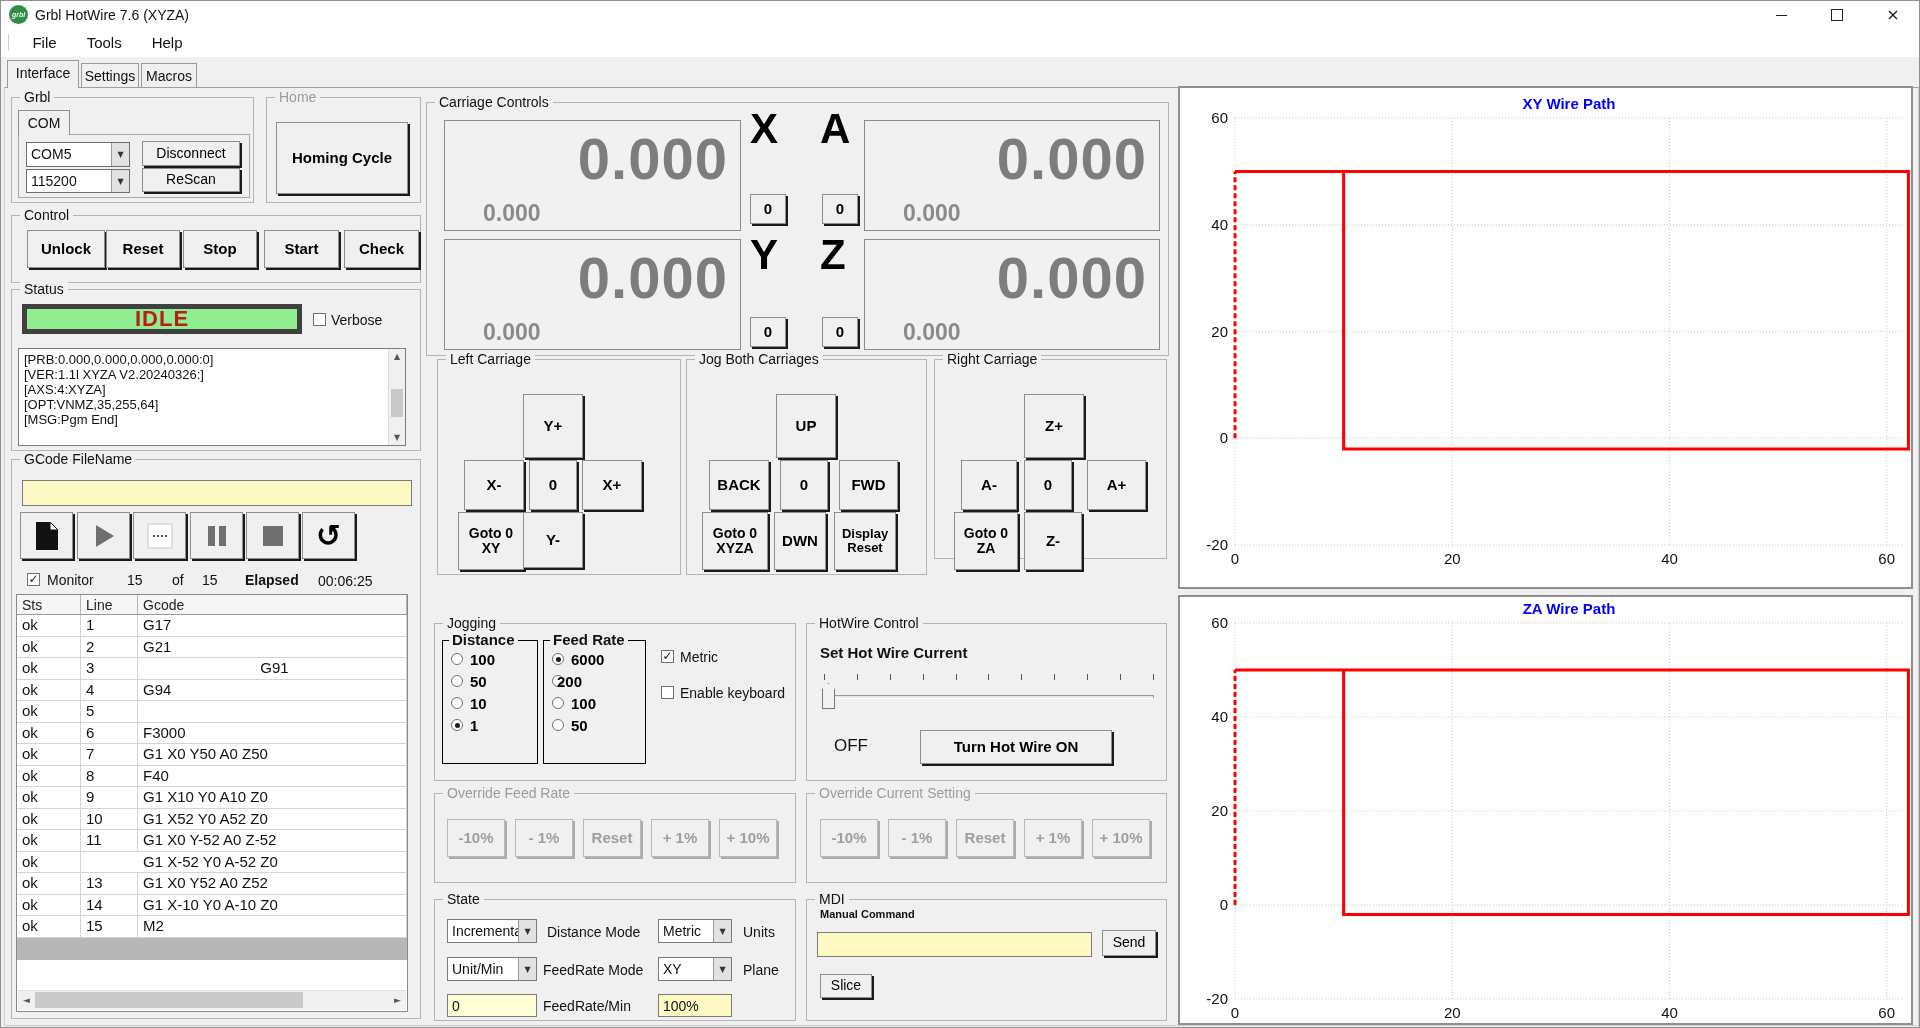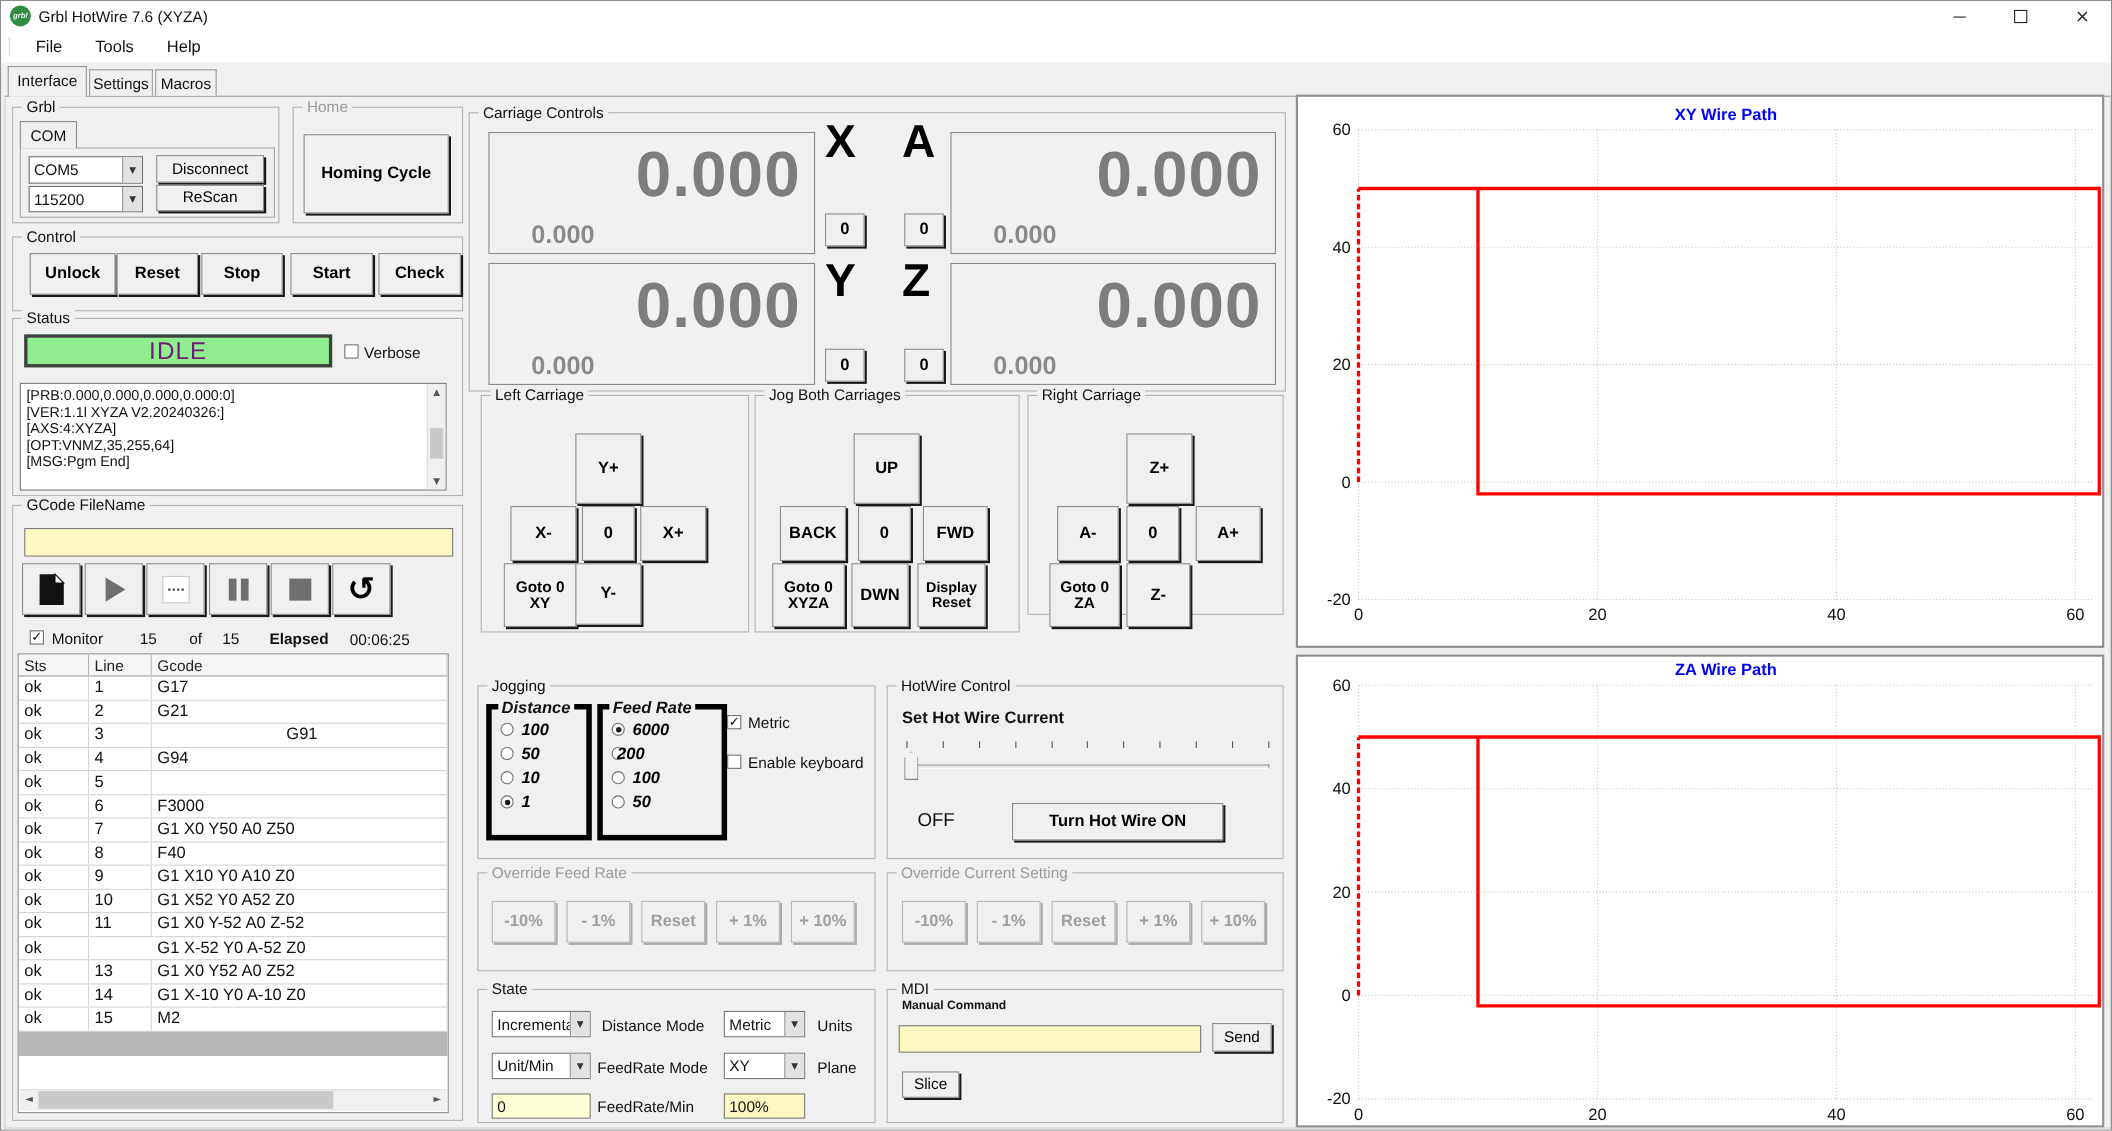--- a/index.html
+++ b/index.html
@@ -16,21 +16,21 @@
   .menubar{position:absolute;left:0;top:28px;width:100%;height:28px;background:#ffffff;border-bottom:1px solid #e8e8e8;}
   .menugrip{position:absolute;left:7px;top:5px;width:1px;height:17px;background:#d0d0d0;}
   .menu-item{display:inline-block;padding:5px 15px 0 15px;font-size:15px;color:#111;height:23px;}
   .tabstrip{position:absolute;left:0;top:56px;width:100%;height:30px;background:#f0f0f0;}
   .tab{position:absolute;border:1px solid #9a9a9a;border-bottom:none;background:#f0f0f0;font-size:14px;text-align:center;padding-top:4px;box-sizing:border-box;color:#111;}
   .pageborder{position:absolute;left:3px;top:86px;width:1913px;height:937px;border:1px solid #cfcfcf;border-top:1px solid #9f9f9f;pointer-events:none;}
   
   .grp{position:absolute;border:1px solid #b4b4b4;box-sizing:border-box;}
   .grp-label{position:absolute;top:-9px;left:8px;background:#f0f0f0;padding:0 4px;font-size:14px;color:#111;white-space:nowrap;}
   .grp-label.gray{color:#9b9b9b;}
-  .subgrp{position:absolute;border:5px solid #000000;box-sizing:border-box;font-style:italic;}
+  .subgrp{position:absolute;border:1px solid #000000;box-sizing:border-box;}
   .subgrp-label{position:absolute;top:-10px;left:6px;background:#f0f0f0;padding:0 3px;font-size:15px;font-weight:bold;color:#111;white-space:nowrap;}
   
   .btn3d{position:absolute;background:#f0f0f0;border:1px solid #8e8e8e;box-shadow:2px 2px 0 #1a1a1a;display:flex;align-items:center;justify-content:center;font-weight:bold;font-size:15px;color:#000;box-sizing:border-box;text-align:center;line-height:1.1;}
   .btn3d.nw{font-weight:normal;font-size:14px;}
   .btn3d.dis{color:#9e9e9e;border-color:#b8b8b8;box-shadow:2px 2px 0 #ababab;}
   
   .sunken{position:absolute;background:#fef9c3;border:1px solid #7b7b7b;box-sizing:border-box;font-size:14px;color:#111;}
   .combo{position:absolute;background:#fff;border:1px solid #6e6e6e;box-sizing:border-box;}
   .combo .cval{position:absolute;left:4px;top:3px;right:18px;font-size:14px;color:#111;white-space:nowrap;overflow:hidden;}
   .combo .cbtn{position:absolute;right:0;top:0;bottom:0;width:17px;background:#e2e2e2;border-left:1px solid #9a9a9a;display:flex;align-items:center;justify-content:center;font-size:8px;color:#333;font-family:"DejaVu Sans",sans-serif;}
@@ -38,21 +38,21 @@
   .lab{position:absolute;font-size:14px;color:#111;white-space:nowrap;}
   .lab.b{font-weight:bold;}
   .radio{position:absolute;width:12px;height:12px;border-radius:50%;background:#fff;border:1px solid #707070;box-sizing:border-box;}
   .radio.sel::after{content:"";position:absolute;left:2.5px;top:2.5px;width:5px;height:5px;border-radius:50%;background:#1c1c1c;}
   
   .dro{position:absolute;background:#f1f1f1;border:1px solid #8a8a8a;box-sizing:border-box;}
   .dro .main{position:absolute;right:12px;top:4px;font-size:58px;font-weight:bold;color:#7d7d7d;letter-spacing:1px;}
   .dro .sub{position:absolute;left:38px;bottom:3px;font-size:23px;font-weight:bold;color:#8a8a8a;}
   .axis-label{position:absolute;font-size:42px;font-weight:bold;color:#000;}
   
-  .idlebar{position:absolute;border:3px solid #404040;display:flex;align-items:center;justify-content:center;font-size:22px;font-weight:normal;letter-spacing:1px;color:#701a75;box-sizing:border-box;}
+  .idlebar{position:absolute;border:5px solid #404040;display:flex;align-items:center;justify-content:center;font-size:22px;font-weight:bold;letter-spacing:1px;color:#b91c1c;box-sizing:border-box;}
   .logbox{position:absolute;background:#fff;border:1px solid #7b7b7b;box-sizing:border-box;overflow:hidden;}
   .logline{font-size:13px;line-height:15px;padding-left:5px;color:#111;white-space:nowrap;}
   .vscroll{position:absolute;right:0;top:0;bottom:0;width:16px;background:#f0f0f0;border-left:1px solid #dcdcdc;}
   .sb-arrow{position:absolute;left:0;width:16px;height:15px;display:flex;align-items:center;justify-content:center;font-size:8px;color:#555;font-family:"DejaVu Sans",sans-serif;}
   .vthumb{position:absolute;left:2px;width:12px;background:#c9c9c9;}
   
   .grid{position:absolute;background:#fff;border:1px solid #8a8a8a;box-sizing:border-box;overflow:hidden;}
   .grid-header{display:flex;height:20px;background:#f6f6f6;border-bottom:1px solid #9a9a9a;box-sizing:border-box;}
   .gh-cell{font-size:14px;color:#222;padding:2px 0 0 5px;border-right:1px solid #b5b5b5;box-sizing:border-box;}
   .grid-row{display:flex;height:21.5px;border-bottom:1px solid #d4d4d4;box-sizing:border-box;}
@@ -366,21 +366,21 @@
           <div style="position: relative; height: 22px;">
             <span class="radio" style="left: 8px; top: 4px;"></span>
             <span style="position: absolute; left: 27px; top: 2px; font-size: 15px; font-weight: bold;">10</span>
           </div>
           <div style="position: relative; height: 22px;">
             <span class="radio sel" style="left: 8px; top: 4px;"></span>
             <span style="position: absolute; left: 27px; top: 2px; font-size: 15px; font-weight: bold;">1</span>
           </div>
         </div>
     </div>
-    <div class="subgrp" style="left:108px;top:16px;width:118px;height:124px;">
+    <div class="subgrp" style="left:108px;top:16px;width:103px;height:124px;">
       <span class="subgrp-label">Feed Rate</span>
       <div id="feedrate-options" style="position:absolute;left:0;top:8px;right:0;">
           <div style="position: relative; height: 22px;">
             <span class="radio sel" style="left: 8px; top: 4px;"></span>
             <span style="position: absolute; left: 27px; top: 2px; font-size: 15px; font-weight: bold;">6000</span>
           </div>
           <div style="position: relative; height: 22px;">
             <span class="radio" style="left: 8px; top: 4px;"></span>
             <span style="position: absolute; left: 13px; top: 2px; font-size: 15px; font-weight: bold;">200</span>
           </div>

